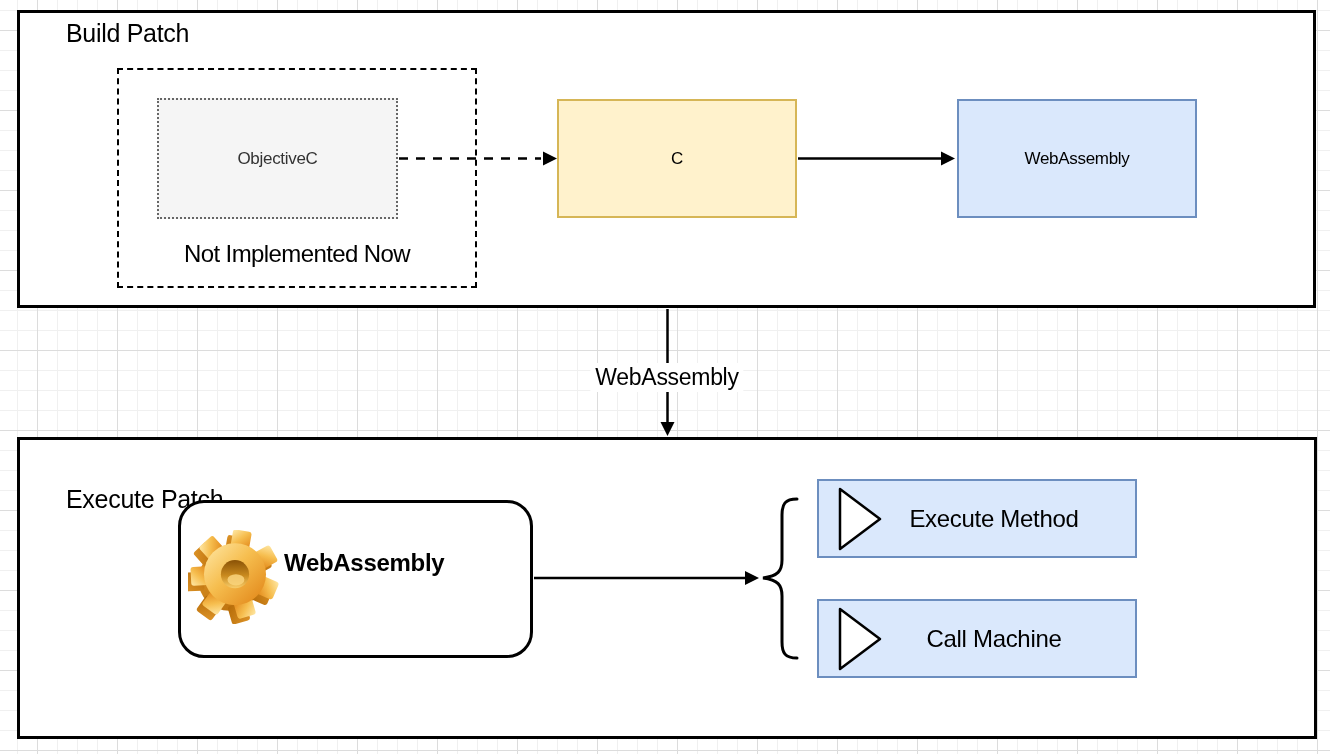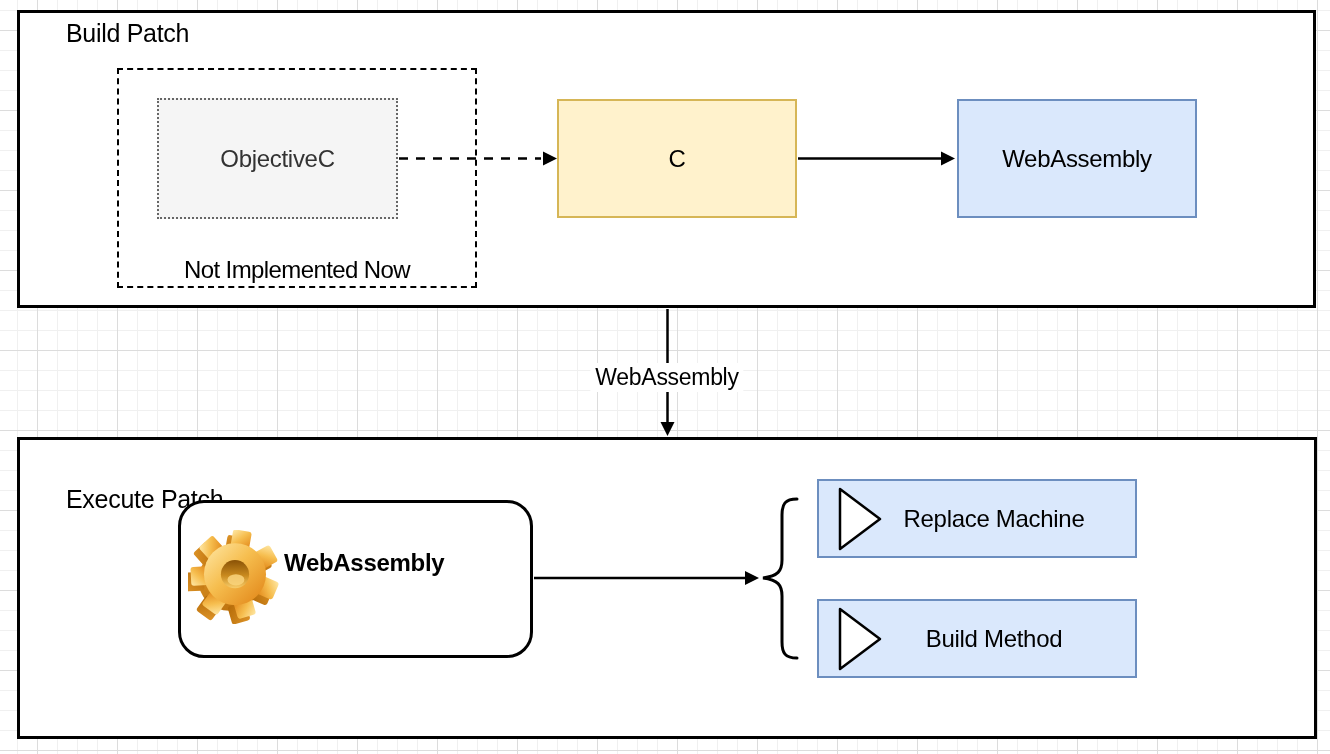--- a/index.html
+++ b/index.html
@@ -11,21 +11,21 @@
       linear-gradient(#dcdcdc 1px, transparent 1px),
       linear-gradient(90deg, #dcdcdc 1px, transparent 1px),
       linear-gradient(#f0f0f0 1px, transparent 1px),
       linear-gradient(90deg, #f0f0f0 1px, transparent 1px);
     background-size:80px 80px,80px 80px,20px 20px,20px 20px;
     background-position:0 30px,37px 0,0 10px,-3px 0;
   }
   .abs{position:absolute;box-sizing:border-box;}
   .container{background:#fff;border:3px solid #000;}
   .container-title{font-size:25px;letter-spacing:-0.3px;white-space:nowrap;}
-  .node-label{font-size:24px;letter-spacing:-0.3px;}
+  .node-label{font-size:17px;letter-spacing:-0.3px;}
   .center{display:flex;align-items:center;justify-content:center;text-align:center;}
   #dashed-group{border:2px dashed #000;background:#fff;}
   #objc-box{background:#F5F5F5;border:2px dotted #666666;color:#333333;}
   #c-box{background:#FFF2CC;border:2px solid #D6B656;}
   #wasm-box{background:#DAE8FC;border:2px solid #6C8EBF;}
   #note-label{font-size:24px;letter-spacing:-0.6px;text-align:center;}
   #edge-label{font-size:23px;letter-spacing:-0.3px;background:#fff;padding:1px 5px;transform:translateX(-50%);white-space:nowrap;}
   #vm-box{background:#fff;border:3px solid #000;border-radius:26px;}
   .vm-title{font-size:24px;font-weight:bold;line-height:30px;letter-spacing:-0.3px;}
   .method-box{background:#DAE8FC;border:2.5px solid #6C8EBF;display:flex;align-items:center;padding-left:18px;}
@@ -39,21 +39,21 @@
 
   <div id="top-container" class="abs container" style="left:17px;top:10px;width:1299px;height:298px;"></div>
   <div class="abs container-title" style="left:66px;top:19px;">Build Patch</div>
 
   <div id="dashed-group" class="abs" style="left:117px;top:68px;width:360px;height:220px;"></div>
 
   <div id="objc-box" class="abs center node-label" style="left:157px;top:98px;width:241px;height:121px;">
     <span>ObjectiveC</span>
   </div>
 
-  <div id="note-label" class="abs" style="left:117px;top:240px;width:360px;margin-top:16px;">Not Implemented Now</div>
+  <div id="note-label" class="abs" style="left:117px;top:240px;width:360px;">Not Implemented Now</div>
 
   <div id="c-box" class="abs center node-label" style="left:557px;top:99px;width:240px;height:119px;">
     <span>C</span>
   </div>
 
   <div id="wasm-box" class="abs center node-label" style="left:957px;top:99px;width:240px;height:119px;">
     <span>WebAssembly</span>
   </div>
 
   <div id="exec-container" class="abs container" style="left:17px;top:437px;width:1300px;height:302px;"></div>
@@ -107,28 +107,28 @@
   </svg>
 
   <div class="abs vm-title" style="left:284px;top:548px;">
     <div>WebAssembly</div>
   </div>
 
   <div class="method-box abs" style="left:817px;top:479px;width:320px;height:79px;">
     <svg width="46" height="66" viewBox="0 0 46 66">
       <polygon points="3,3 43,33 3,63" fill="#ffffff" stroke="#000000" stroke-width="2.5" stroke-linejoin="round"></polygon>
     </svg>
-    <div class="method-label">Replace Machine</div>
+    <div class="method-label">Execute Method</div>
   </div>
 
   <div class="method-box abs" style="left:817px;top:599px;width:320px;height:79px;">
     <svg width="46" height="66" viewBox="0 0 46 66">
       <polygon points="3,3 43,33 3,63" fill="#ffffff" stroke="#000000" stroke-width="2.5" stroke-linejoin="round"></polygon>
     </svg>
-    <div class="method-label">Build Method</div>
+    <div class="method-label">Call Machine</div>
   </div>
 
   <svg class="overlay" width="1330" height="754" viewBox="0 0 1330 754">
 
     <g>
       <line x1="399" y1="158.5" x2="541" y2="158.5" stroke="#000" stroke-width="2.5" stroke-dasharray="9,8"></line>
       <polygon points="543,151.5 557,158.5 543,165.5" fill="#000"></polygon>
     </g>
 
     <g>

